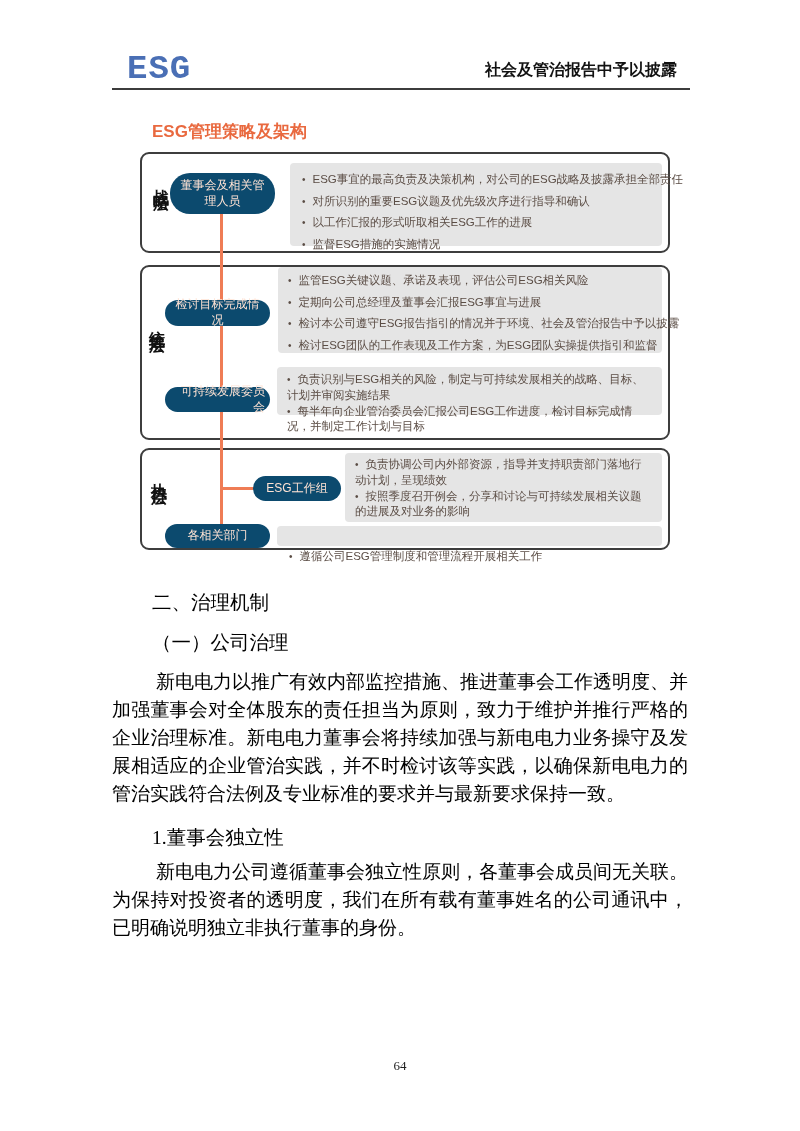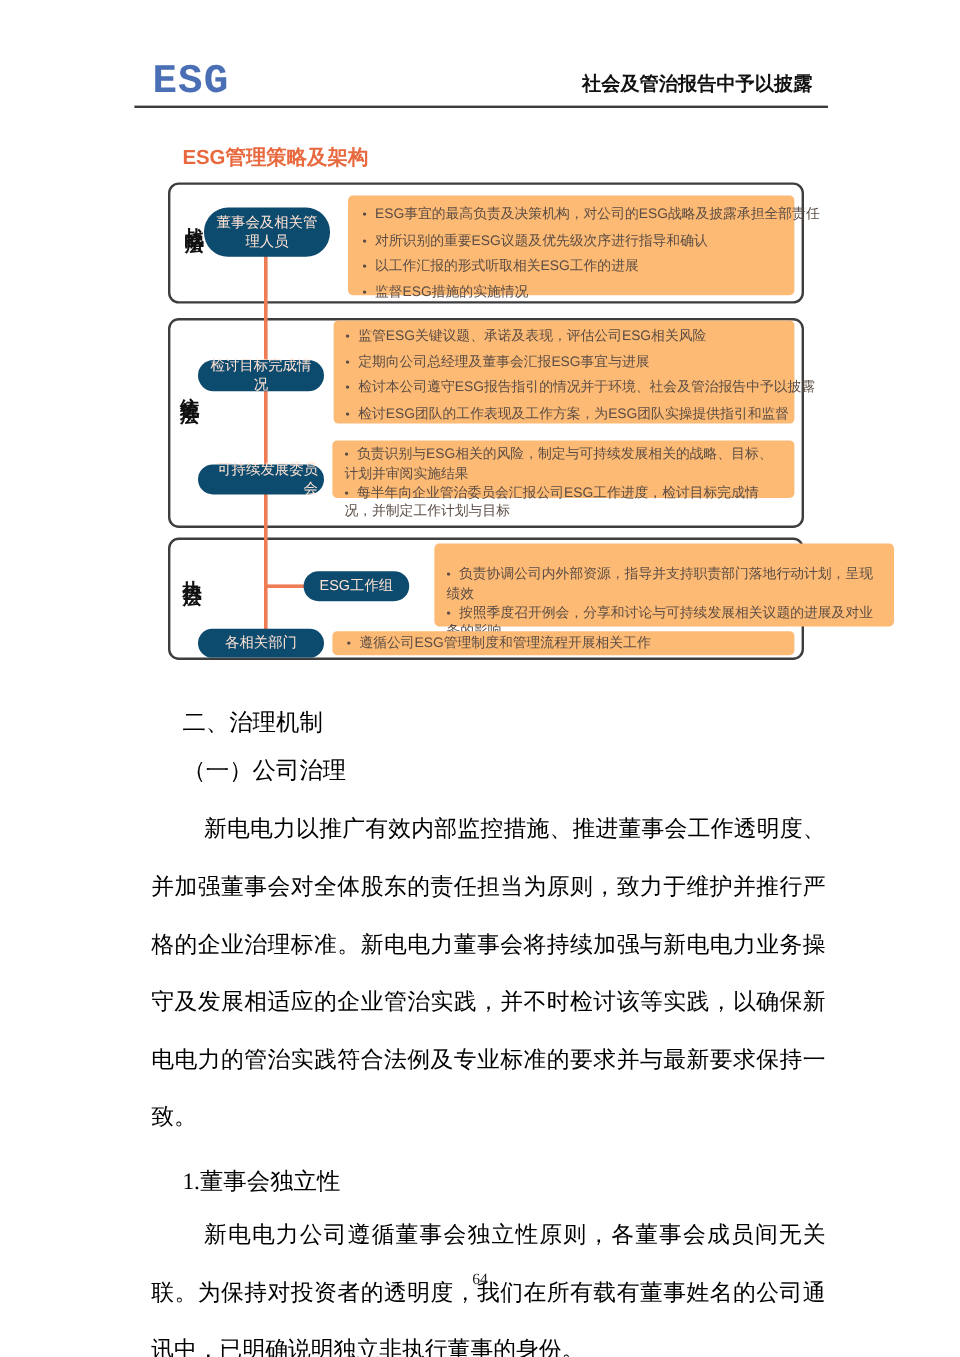--- a/index.html
+++ b/index.html
@@ -52,45 +52,45 @@
     border-radius:20px; display:flex; align-items:center; justify-content:center;
     text-align:center; font-size:12px; line-height:1.3; padding:0 5px;
     z-index:3;
   }
   .pill1 { left:170px; top:173px; width:105px; height:41px; }
   .pill2 { left:165px; top:300px; width:105px; height:26px; }
   .pill3 { left:165px; top:387px; width:105px; height:25px;text-align:right; }
   .pill4 { left:253px; top:476px; width:88px;  height:25px; }
   .pill5 { left:165px; top:524px; width:105px; height:24px; }
   .pinkbox {
-    position:absolute; background:#fdba74; border-radius:4px;
+    position:absolute; background:#e5e5e5; border-radius:4px;
     color:#5b4d45; font-size:11.5px; z-index:1;
   }
   .pb1 { left:290px; top:163px; width:372px; height:83px; padding:6px 12px 0 12px; }
   .pb1 .item { line-height:20.7px; white-space:nowrap; }
   .pb2 { left:278px; top:267px; width:384px; height:86px; padding:3px 10px 0 10px; }
   .pb2 .item { line-height:21.7px; white-space:nowrap; }
   .pb3 { left:277px; top:367px; width:385px; height:48px; padding:5px 10px 0 10px; }
   .pb3 .item { line-height:15.8px; }
-  .pb4 { left:362px; top:453px; width:383px; height:69px; padding:19px 10px 0 10px; }
+  .pb4 { left:345px; top:453px; width:317px; height:69px; padding:4px 10px 0 10px; }
   .pb4 .item { line-height:15.8px; }
   .pb5 { left:277px; top:526px; width:385px; height:20px; padding:0 12px; }
-  .pb5 .item { line-height:20px; white-space:nowrap; }
+  .pb5 .item { line-height:20px; white-space:nowrap;margin-top:20px; }
   .item::before { content:"•"; margin-right:7px; font-size:10px; }
   
   .doc-body {
     position:absolute; left:112px; top:583px; width:576px;
     font-family:"Liberation Serif", serif; color:#000;
     font-size:19px;
   }
   .doc-body h2 {
     font-size:19.5px; font-weight:normal; line-height:40px; padding-left:40px;
   }
   .doc-body p {
-    line-height:48px; text-align:justify; text-indent:44px;margin-left:14px;
+    line-height:28px; text-align:justify; text-indent:44px;
   }
   .p1 { margin-top:5px; }
   .h3 { margin-top:10px; }
   
   .page-number {
     position:absolute; left:0; right:0; top:1058px; text-align:center;
     font-family:"Liberation Serif", serif; font-size:13px; color:#222;
   }
 </style>
 </head>

